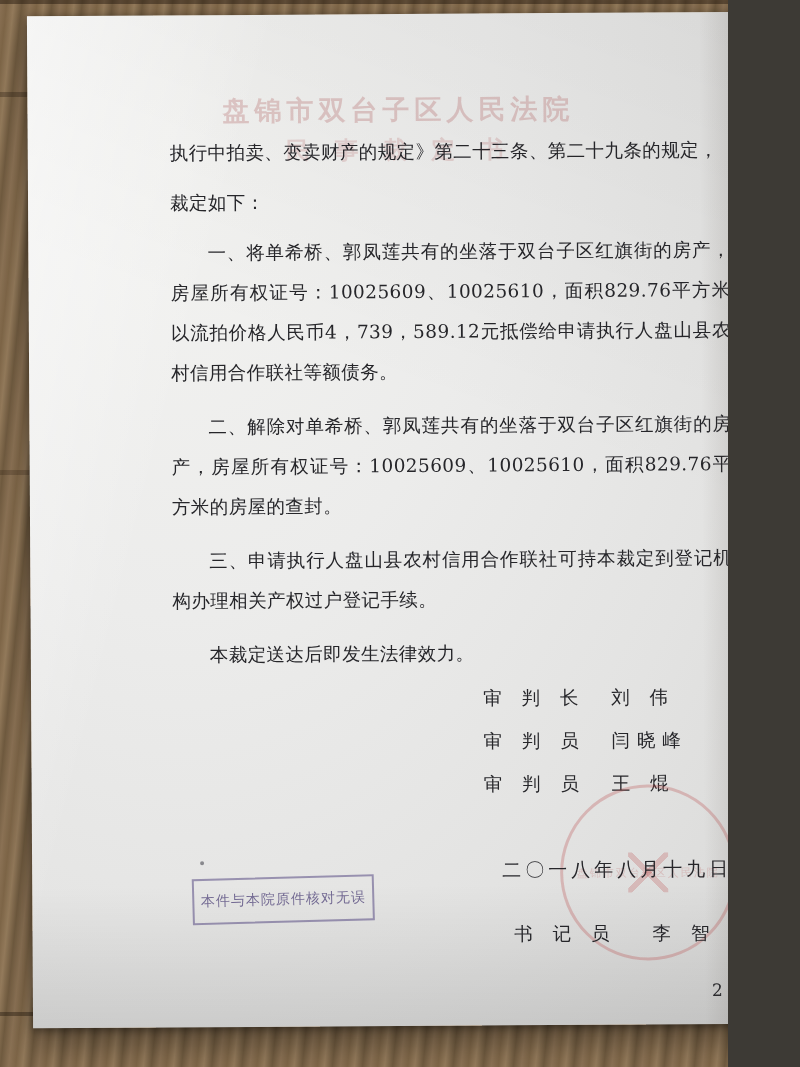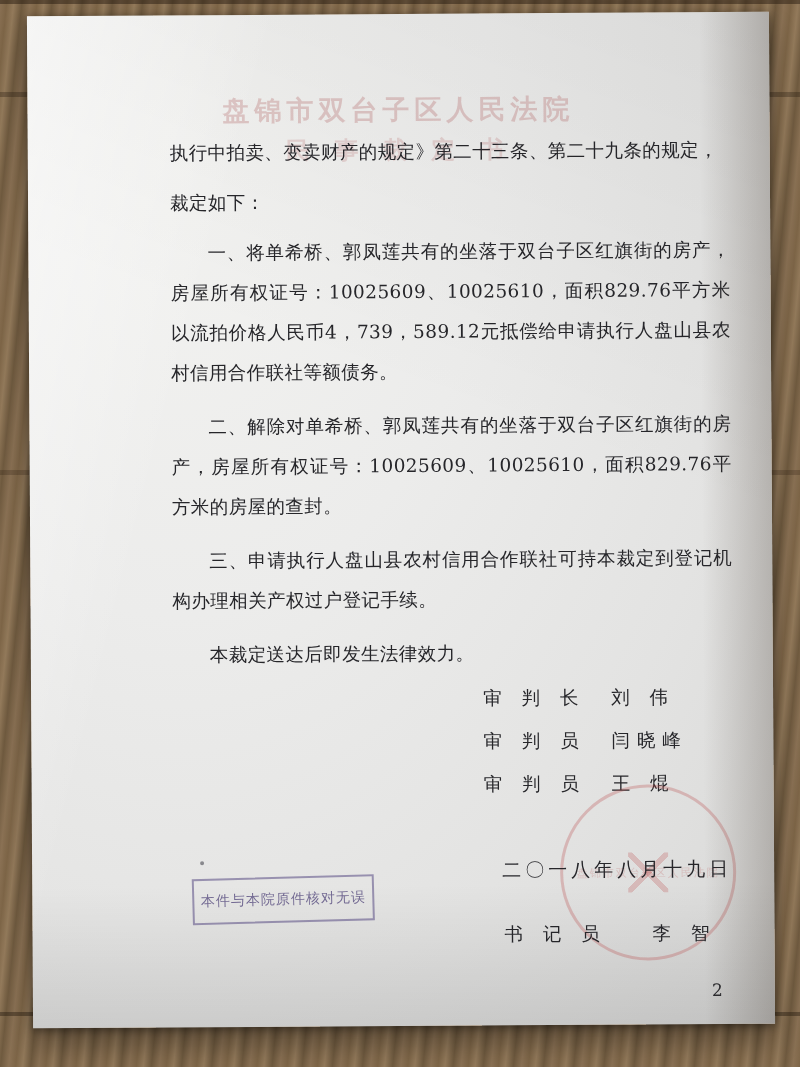--- a/index.html
+++ b/index.html
@@ -10,21 +10,21 @@
   body {
     width: 800px;
     height: 1067px;
     overflow: hidden;
     font-family: "Liberation Serif", "DejaVu Serif", serif;
   }
 
   
   .scene {
     position: relative;
-    width: 800px;
+    width: 728px;
     height: 1067px;
     background:
       repeating-linear-gradient(
         96deg,
         #8a7154 0px,
         #7d6547 7px,
         #937a5b 14px,
         #6f5a3f 22px,
         #8a7154 30px
       );
@@ -154,21 +154,21 @@
     position: absolute;
     left: 472px;
     top: 908px;
     color: #26262a;
     font-size: 18.5px;
     white-space: nowrap;
     display: flex;
     align-items: baseline;
     font-family: "DejaVu Serif", "Liberation Serif", serif;
   }
-  .clerk-row .sig-role { width: 112px; letter-spacing: 7px; }
+  .clerk-row .sig-role { width: 112px; letter-spacing: 7px; text-align: right; }
   .clerk-row .sig-name { letter-spacing: 7px; margin-left: 36px; }
 
   
   .stamp-round {
     position: absolute;
     left: 528px;
     top: 772px;
     width: 170px;
     height: 170px;
     border-radius: 50%;

